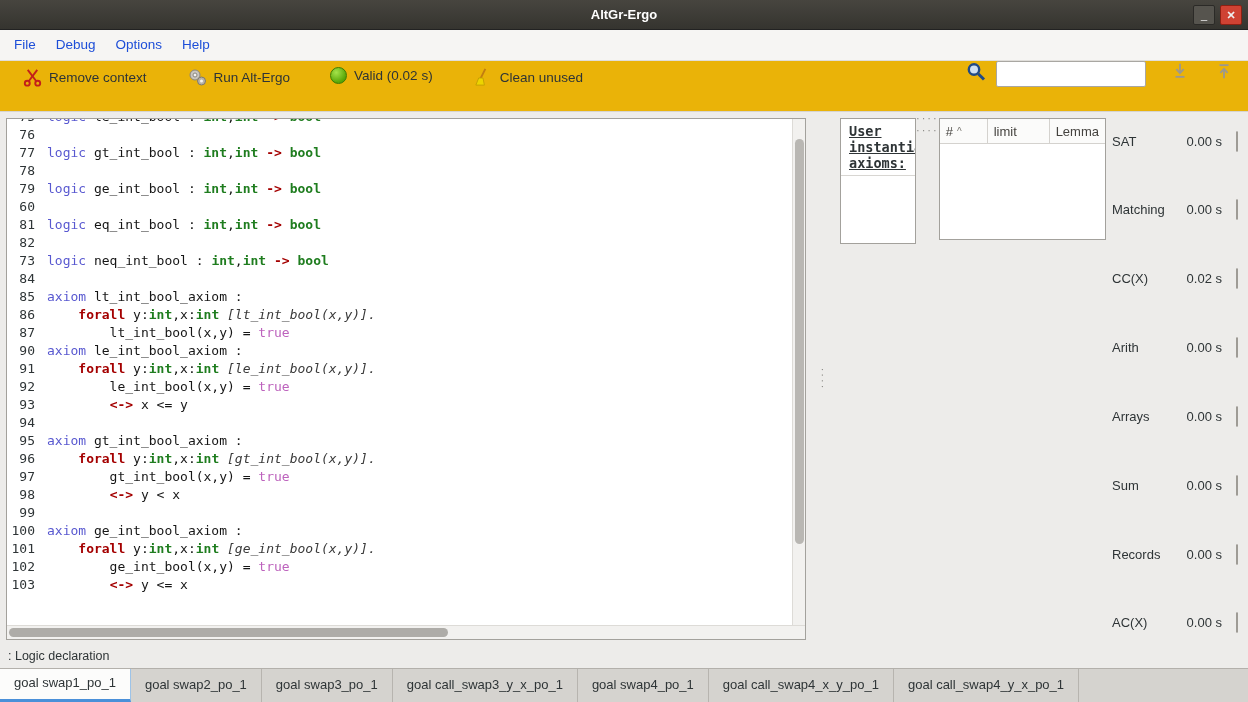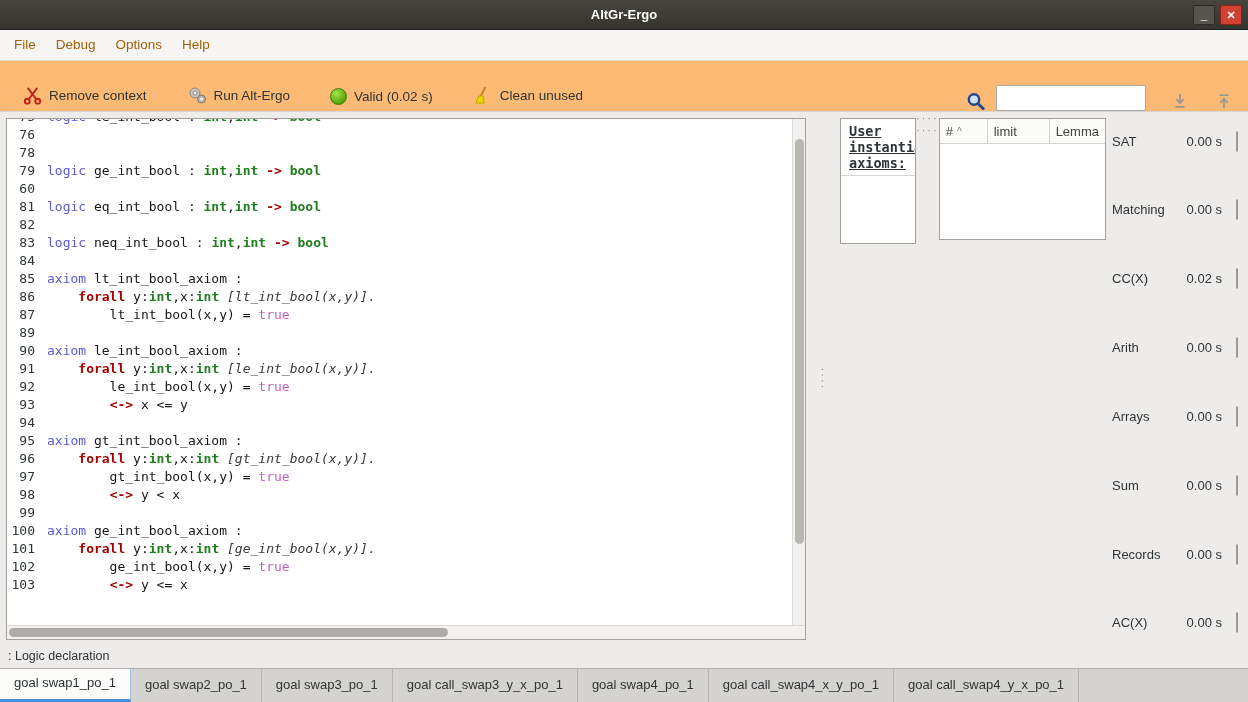--- a/index.html
+++ b/index.html
@@ -11,24 +11,24 @@
               position:relative; border-bottom:1px solid #222; }
   .titlebar .title { flex:1; text-align:center; color:#ffffff; font-weight:bold; font-size:13px; }
   .winbtns { position:absolute; right:6px; top:5px; display:flex; gap:5px; }
   .wbtn { width:22px; height:20px; display:flex; align-items:center; justify-content:center;
           font-size:11px; color:#eee; border-radius:2px; cursor:default; }
   .wbtn.min { background:#56544e; border:1px solid #2b2a27; }
   .wbtn.close { background:#cf4233; border:1px solid #8c2013; font-weight:bold; }
 
   
   .menubar { height:31px; background:#f6f5f3; border-bottom:1px solid #e0deda; display:flex; align-items:center; padding-left:4px; }
-  .menu-item { padding:0 10px; font-size:13.5px; line-height:30px; color:#a16207; }
-
-  
-  .toolbar { height:51px; background:#fdba74; border-bottom:1px solid #d6d4d0; display:flex; align-items:flex-end; padding:0 14px; gap:10px; }
+  .menu-item { padding:0 10px; font-size:13.5px; line-height:30px; color:#1d4ed8; }
+
+  
+  .toolbar { height:51px; background:#eab308; border-bottom:1px solid #d6d4d0; display:flex; align-items:flex-start; padding:0 14px; gap:10px; }
   .tbtn { display:flex; align-items:center; gap:7px; font-size:13.5px; padding:6px 8px; border-radius:3px; margin-right:14px; }
   .icon { display:inline-flex; width:20px; height:20px; align-items:center; justify-content:center; }
   .led { width:17px; height:17px; border-radius:50%; background:radial-gradient(circle at 35% 30%, #a5e34a, #57a607 70%); border:1px solid #3c7a03; }
   .tspacer { flex:1; }
   .search { width:150px; height:26px; border:1px solid #a9a7a2; border-radius:2px; background:#fff; padding:0 6px; font-size:13px; outline:none; }
   .navbtn { margin-left:14px; }
 
   
   .main { height:534px; display:flex; padding:6px; gap:12px; }
   .editor { flex:1; background:#ffffff; border:1px solid #a3a19c; position:relative; display:flex; flex-direction:column; overflow:hidden; }
@@ -160,31 +160,31 @@
       </svg>
   </span>
 </div>
 
 <div class="main">
   <div class="editor">
     <div class="lines-clip">
       <div class="lines">
           <div class="line"><span class="lnum">75</span><span class="lcode"><span class="tok-kw">logic</span><span> le_int_bool : </span><span class="tok-ty">int</span><span>,</span><span class="tok-ty">int</span><span> </span><span class="tok-op">-&gt;</span><span> </span><span class="tok-ty">bool</span></span></div>
           <div class="line"><span class="lnum">76</span><span class="lcode"></span></div>
+          <div class="line"><span class="lnum">77</span><span class="lcode"><span class="tok-kw">logic</span><span> gt_int_bool : </span><span class="tok-ty">int</span><span>,</span><span class="tok-ty">int</span><span> </span><span class="tok-op">-&gt;</span><span> </span><span class="tok-ty">bool</span></span></div>
           <div class="line"><span class="lnum">78</span><span class="lcode"></span></div>
           <div class="line"><span class="lnum">79</span><span class="lcode"><span class="tok-kw">logic</span><span> ge_int_bool : </span><span class="tok-ty">int</span><span>,</span><span class="tok-ty">int</span><span> </span><span class="tok-op">-&gt;</span><span> </span><span class="tok-ty">bool</span></span></div>
           <div class="line"><span class="lnum">60</span><span class="lcode"></span></div>
           <div class="line"><span class="lnum">81</span><span class="lcode"><span class="tok-kw">logic</span><span> eq_int_bool : </span><span class="tok-ty">int</span><span>,</span><span class="tok-ty">int</span><span> </span><span class="tok-op">-&gt;</span><span> </span><span class="tok-ty">bool</span></span></div>
           <div class="line"><span class="lnum">82</span><span class="lcode"></span></div>
-          <div class="line"><span class="lnum">83</span><span class="lcode"><span class="tok-kw">logic</span><span> neq_int_bool : </span><span class="tok-ty">int</span><span>,</span><span class="tok-ty">int</span><span> </span><span class="tok-op">-&gt;</span><span> </span><span class="tok-ty">bool</span></span></div>
+          <div class="line"><span class="lnum">73</span><span class="lcode"><span class="tok-kw">logic</span><span> neq_int_bool : </span><span class="tok-ty">int</span><span>,</span><span class="tok-ty">int</span><span> </span><span class="tok-op">-&gt;</span><span> </span><span class="tok-ty">bool</span></span></div>
           <div class="line"><span class="lnum">84</span><span class="lcode"></span></div>
           <div class="line"><span class="lnum">85</span><span class="lcode"><span class="tok-kw">axiom</span><span> lt_int_bool_axiom :</span></span></div>
           <div class="line"><span class="lnum">86</span><span class="lcode"><span>    </span><span class="tok-op">forall</span><span> y:</span><span class="tok-ty">int</span><span>,x:</span><span class="tok-ty">int</span><span> </span><span class="tok-trig">[lt_int_bool(x,y)].</span></span></div>
           <div class="line"><span class="lnum">87</span><span class="lcode"><span>        lt_int_bool(x,y) = </span><span class="tok-cst">true</span></span></div>
-          <div class="line"><span class="lnum">89</span><span class="lcode"></span></div>
           <div class="line"><span class="lnum">90</span><span class="lcode"><span class="tok-kw">axiom</span><span> le_int_bool_axiom :</span></span></div>
           <div class="line"><span class="lnum">91</span><span class="lcode"><span>    </span><span class="tok-op">forall</span><span> y:</span><span class="tok-ty">int</span><span>,x:</span><span class="tok-ty">int</span><span> </span><span class="tok-trig">[le_int_bool(x,y)].</span></span></div>
           <div class="line"><span class="lnum">92</span><span class="lcode"><span>        le_int_bool(x,y) = </span><span class="tok-cst">true</span></span></div>
           <div class="line"><span class="lnum">93</span><span class="lcode"><span>        </span><span class="tok-op">&lt;-&gt;</span><span> x &lt;= y</span></span></div>
           <div class="line"><span class="lnum">94</span><span class="lcode"></span></div>
           <div class="line"><span class="lnum">95</span><span class="lcode"><span class="tok-kw">axiom</span><span> gt_int_bool_axiom :</span></span></div>
           <div class="line"><span class="lnum">96</span><span class="lcode"><span>    </span><span class="tok-op">forall</span><span> y:</span><span class="tok-ty">int</span><span>,x:</span><span class="tok-ty">int</span><span> </span><span class="tok-trig">[gt_int_bool(x,y)].</span></span></div>
           <div class="line"><span class="lnum">97</span><span class="lcode"><span>        gt_int_bool(x,y) = </span><span class="tok-cst">true</span></span></div>
           <div class="line"><span class="lnum">98</span><span class="lcode"><span>        </span><span class="tok-op">&lt;-&gt;</span><span> y &lt; x</span></span></div>
           <div class="line"><span class="lnum">99</span><span class="lcode"></span></div>

